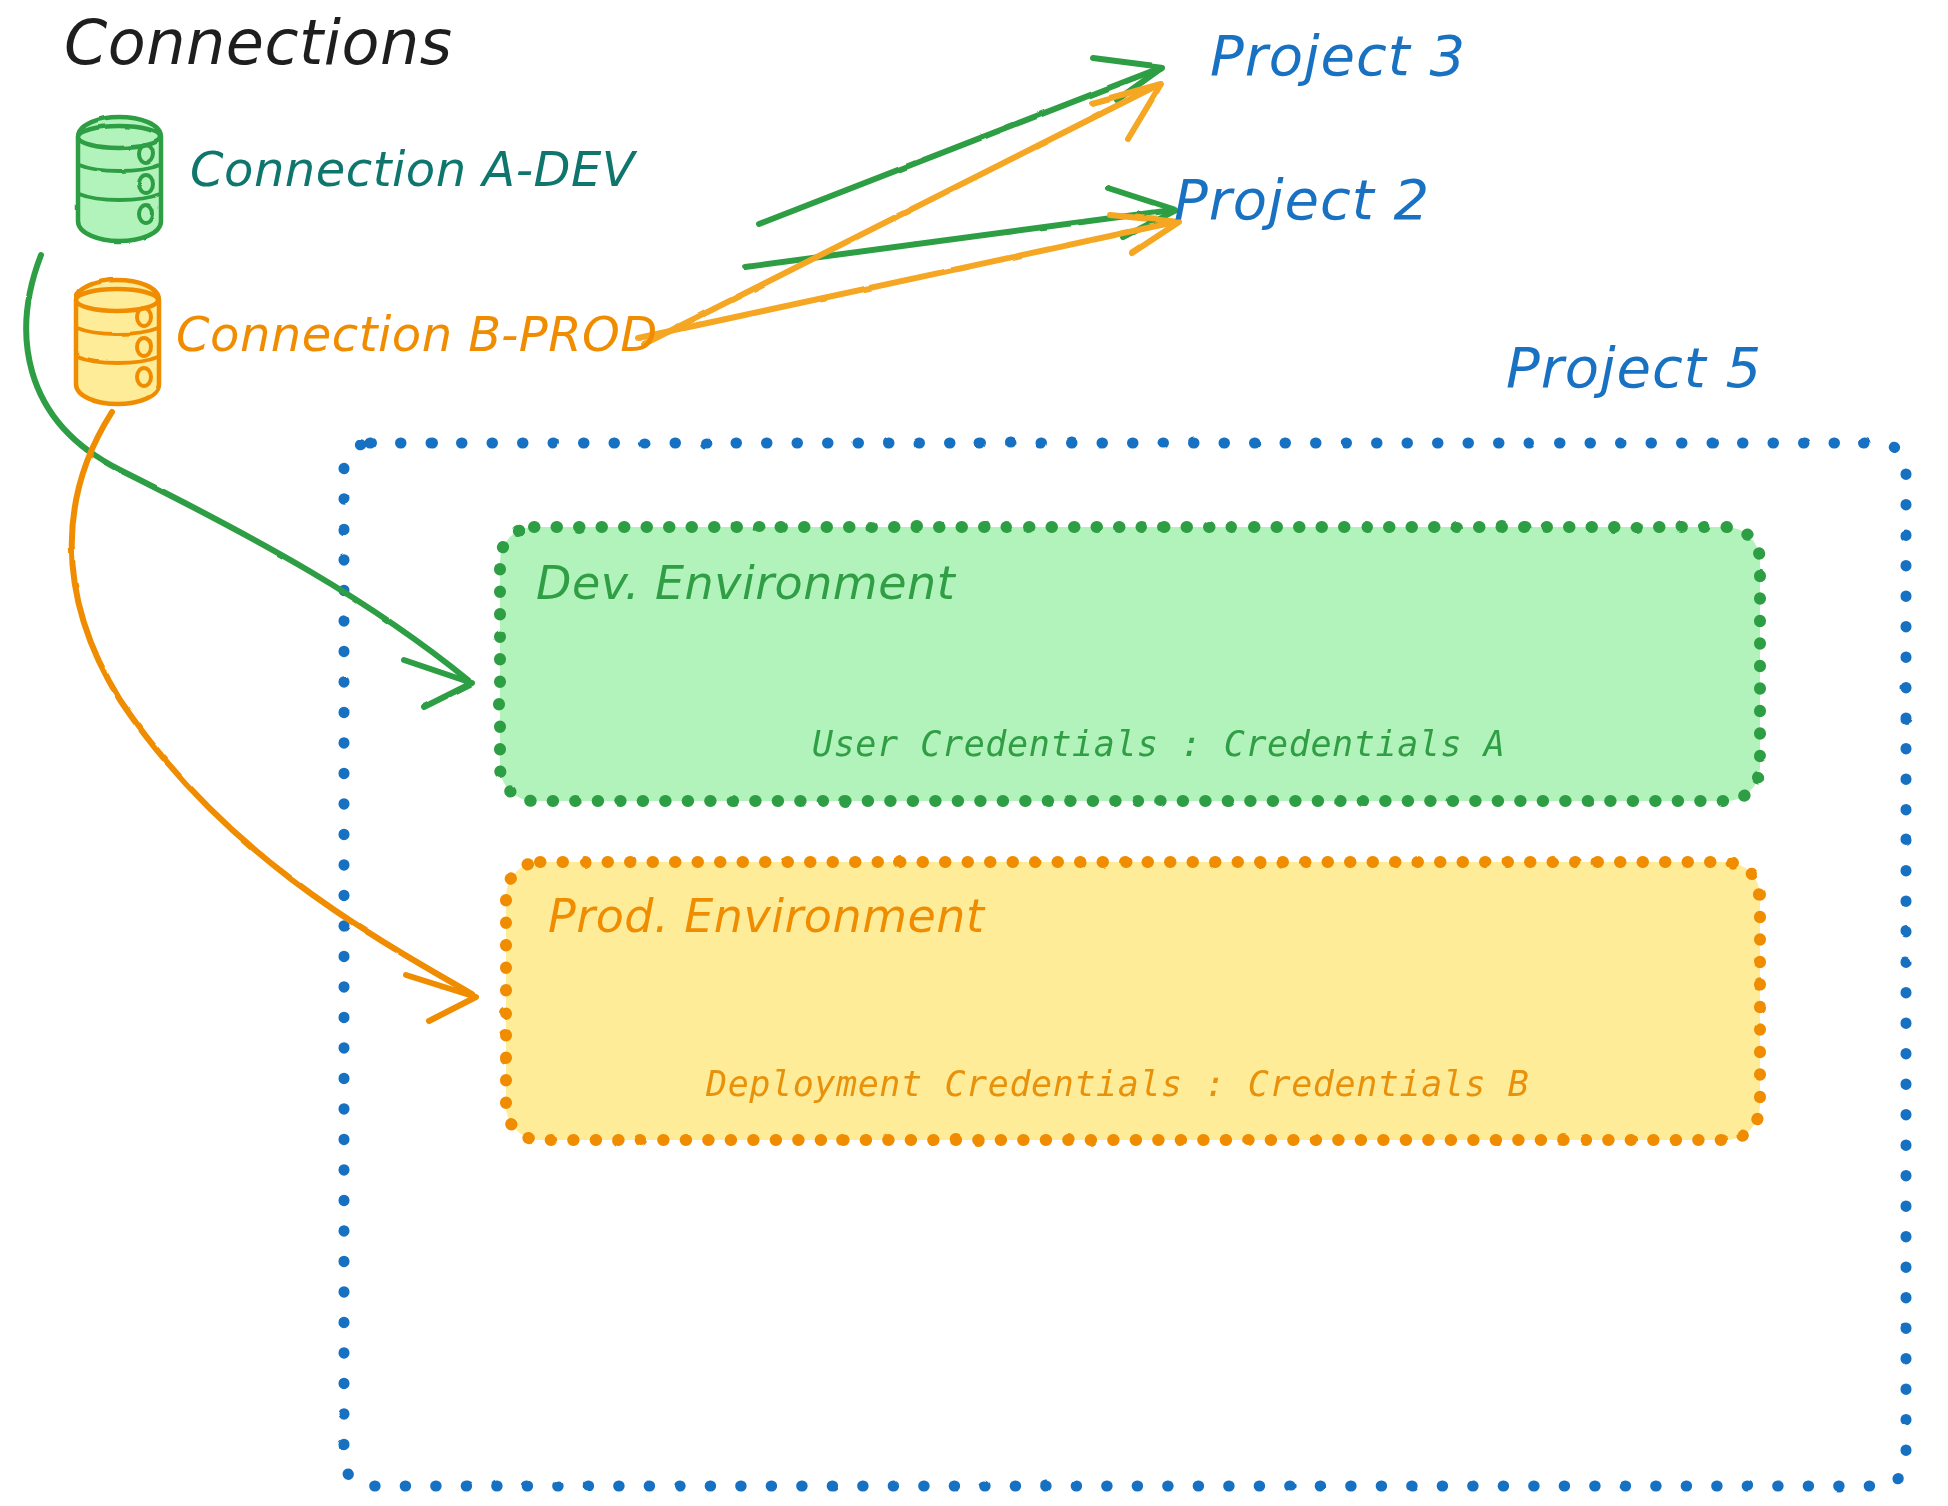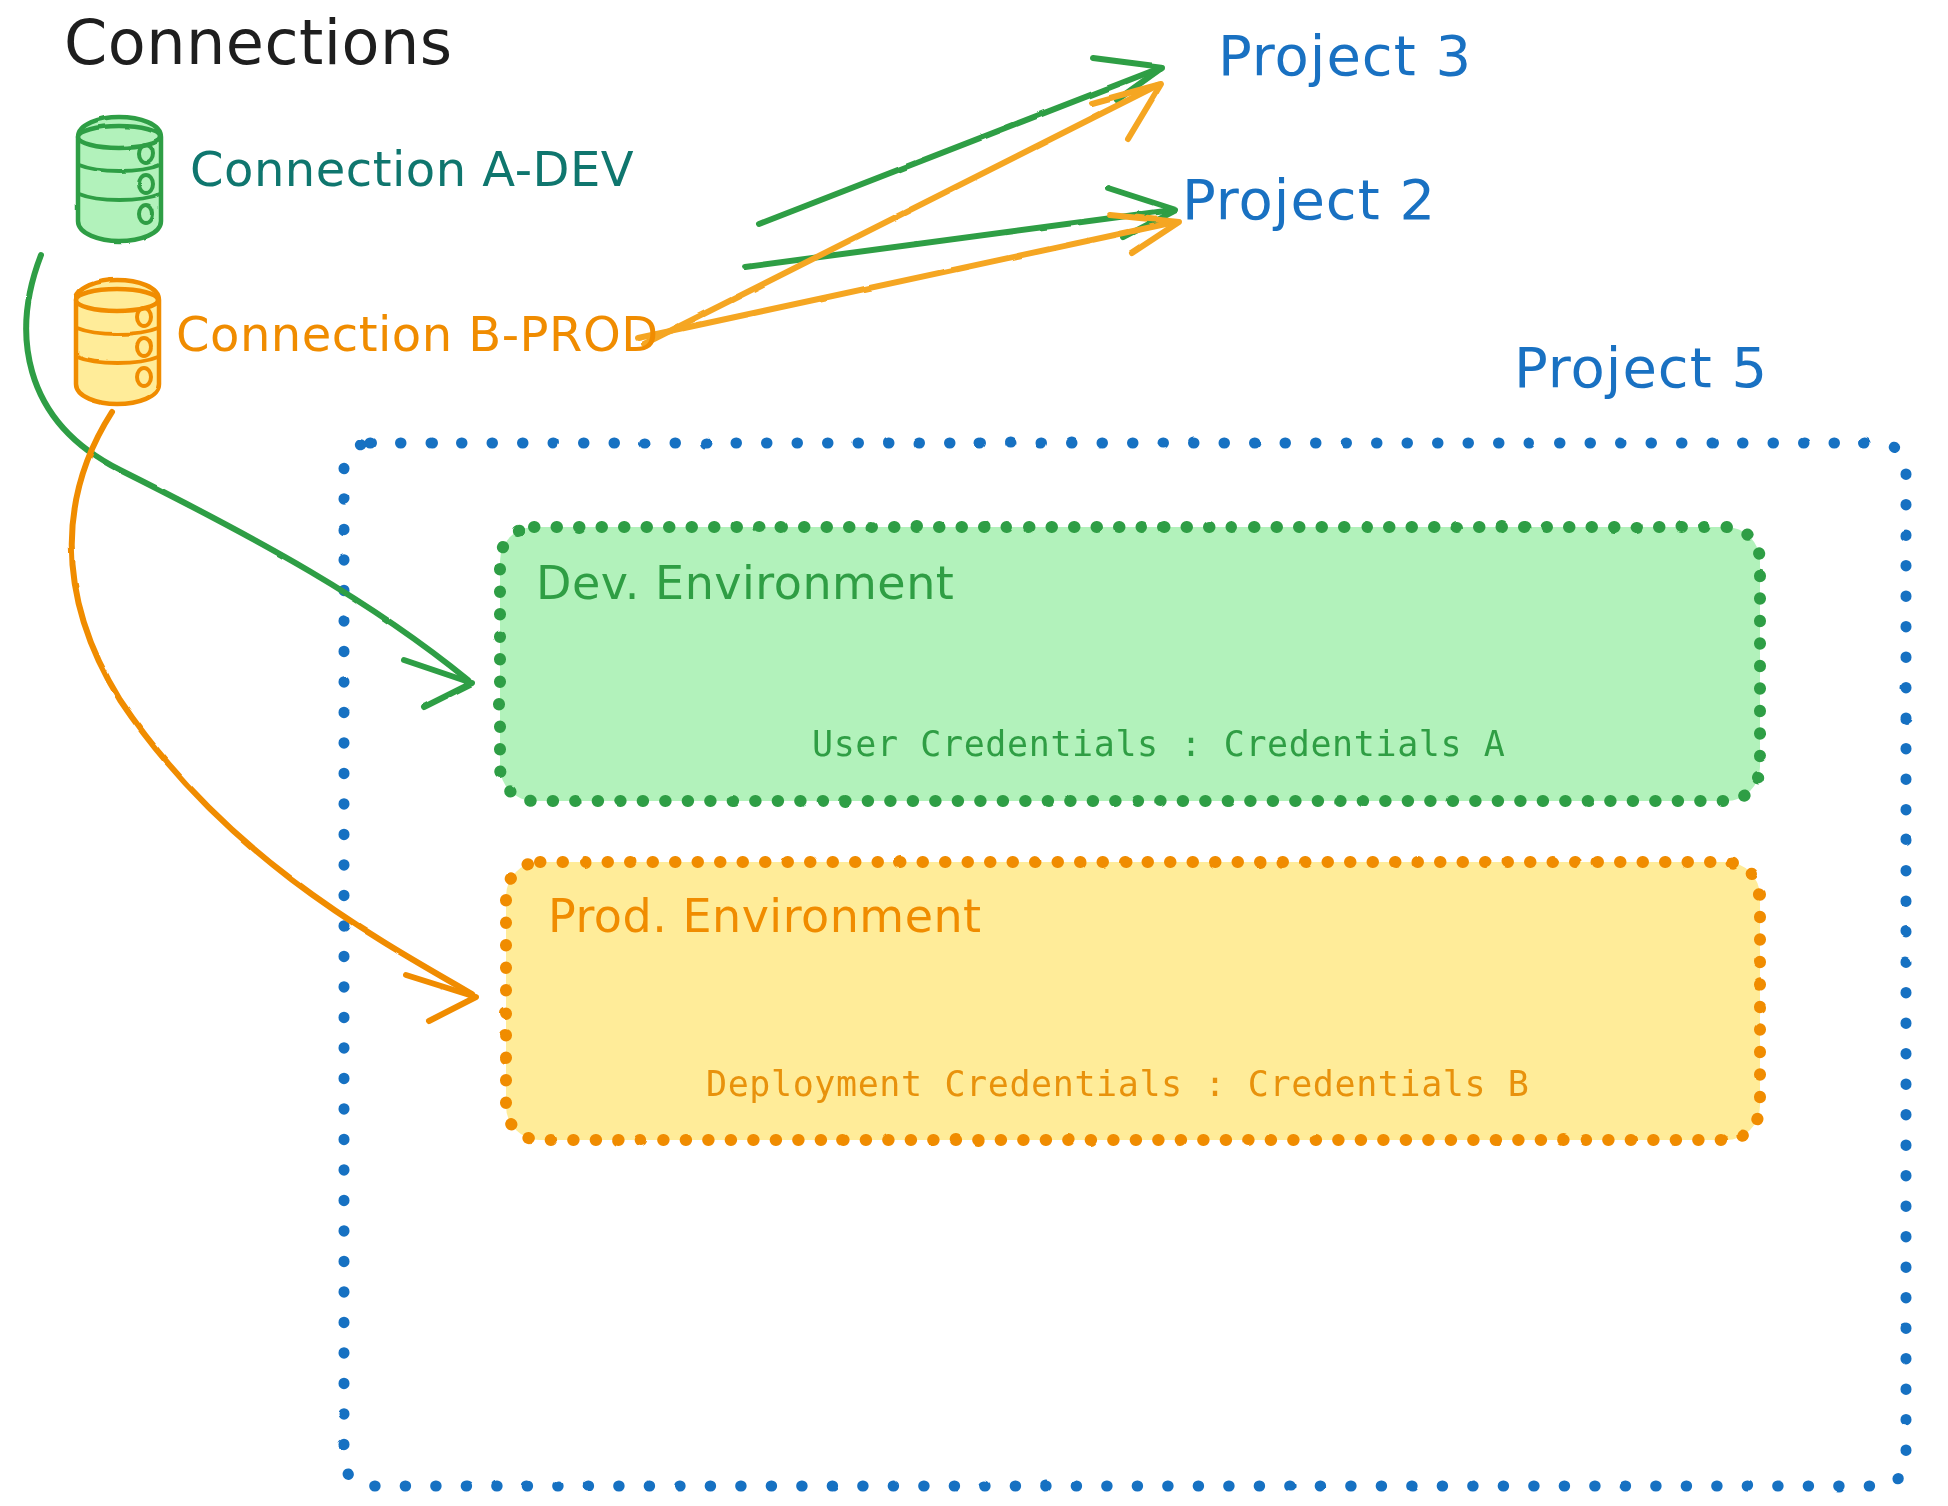--- a/index.html
+++ b/index.html
@@ -9,20 +9,21 @@
   }
   body {
     font-family: "DejaVu Sans", sans-serif;
   }
   #canvas {
     position: relative;
     width: 1948px;
     height: 1506px;
     background: #ffffff;
     overflow: hidden;
+    font-style: italic;
   }
   #sketch {
     position: absolute;
     left: 0;
     top: 0;
     width: 1948px;
     height: 1506px;
   }
   .lbl {
     position: absolute;
@@ -49,21 +50,20 @@
     left: 176px;
     top: 310px;
     font-size: 48px;
     color: #f08c00;
     letter-spacing: 0.5px;
   }
   .project-label {
     font-size: 56px;
     color: #1971c2;
     letter-spacing: 1px;
-    margin-left: 8px;
   }
   .project-3 { left: 1210px; top: 28px; }
   .project-2 { left: 1174px; top: 172px; }
   .project-1 { left: 1506px; top: 340px; }
 
   .env-title {
     font-size: 46px;
     letter-spacing: 0.5px;
   }
   .dev-env-title {

